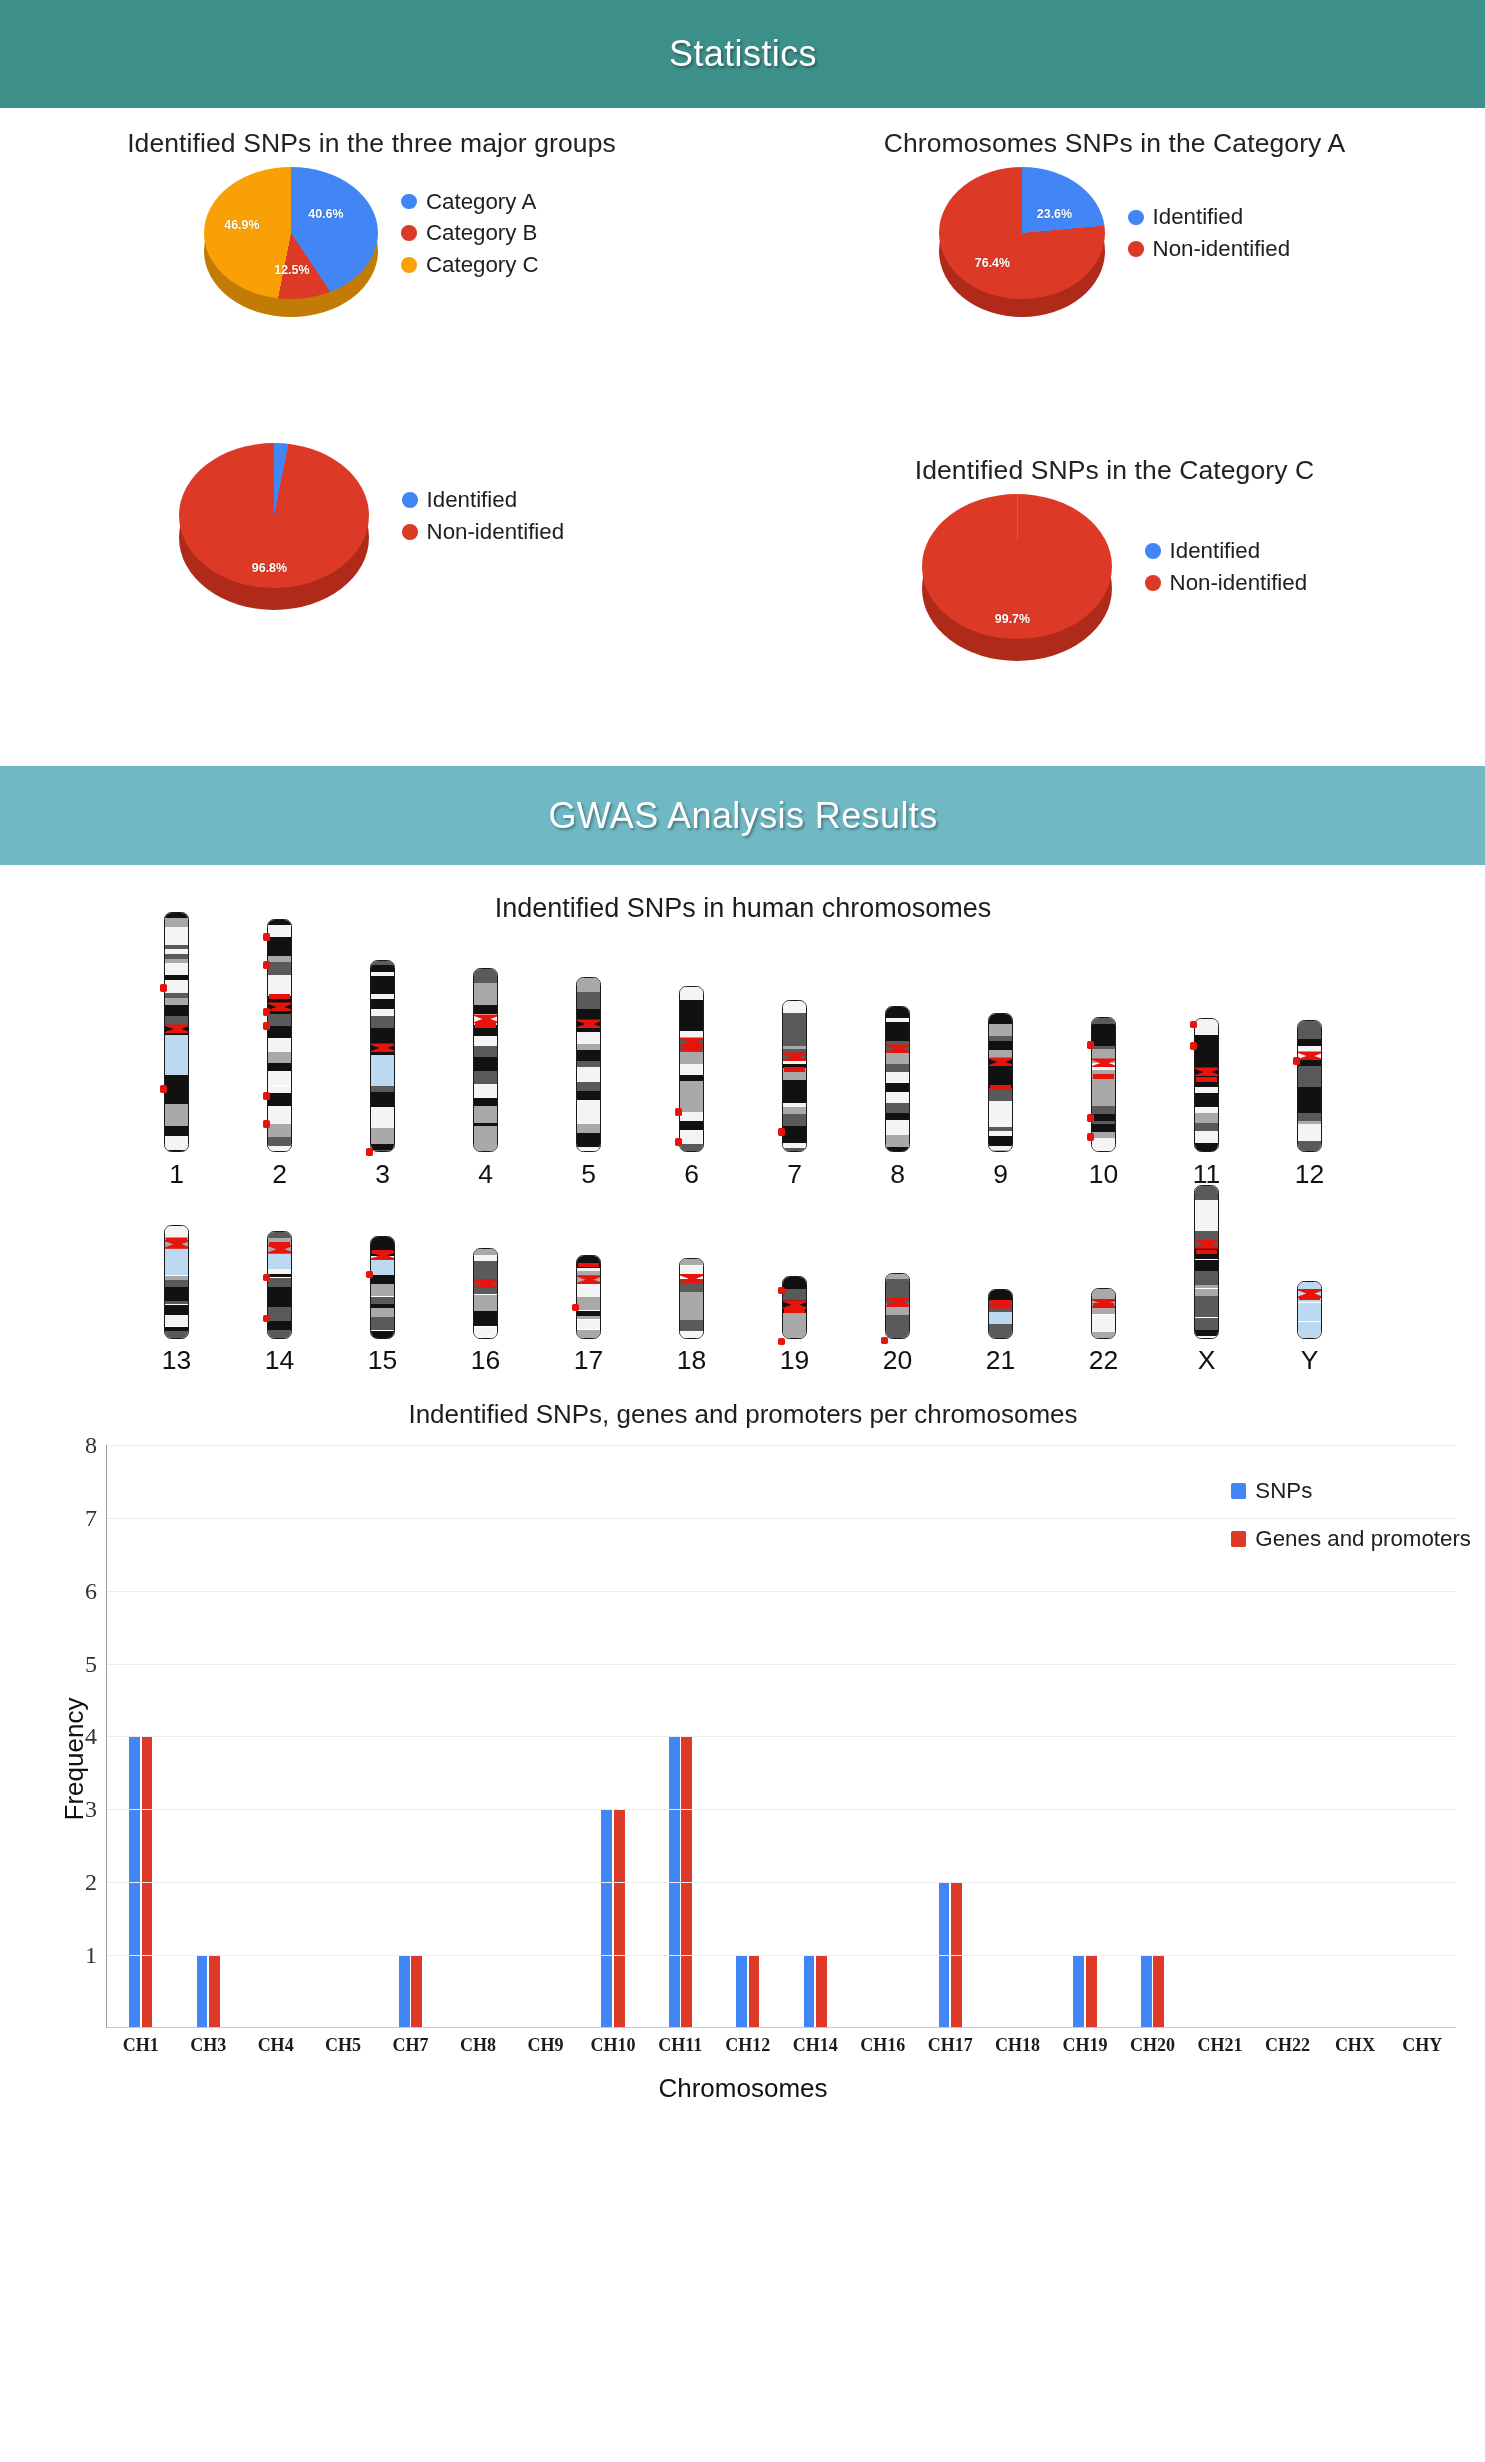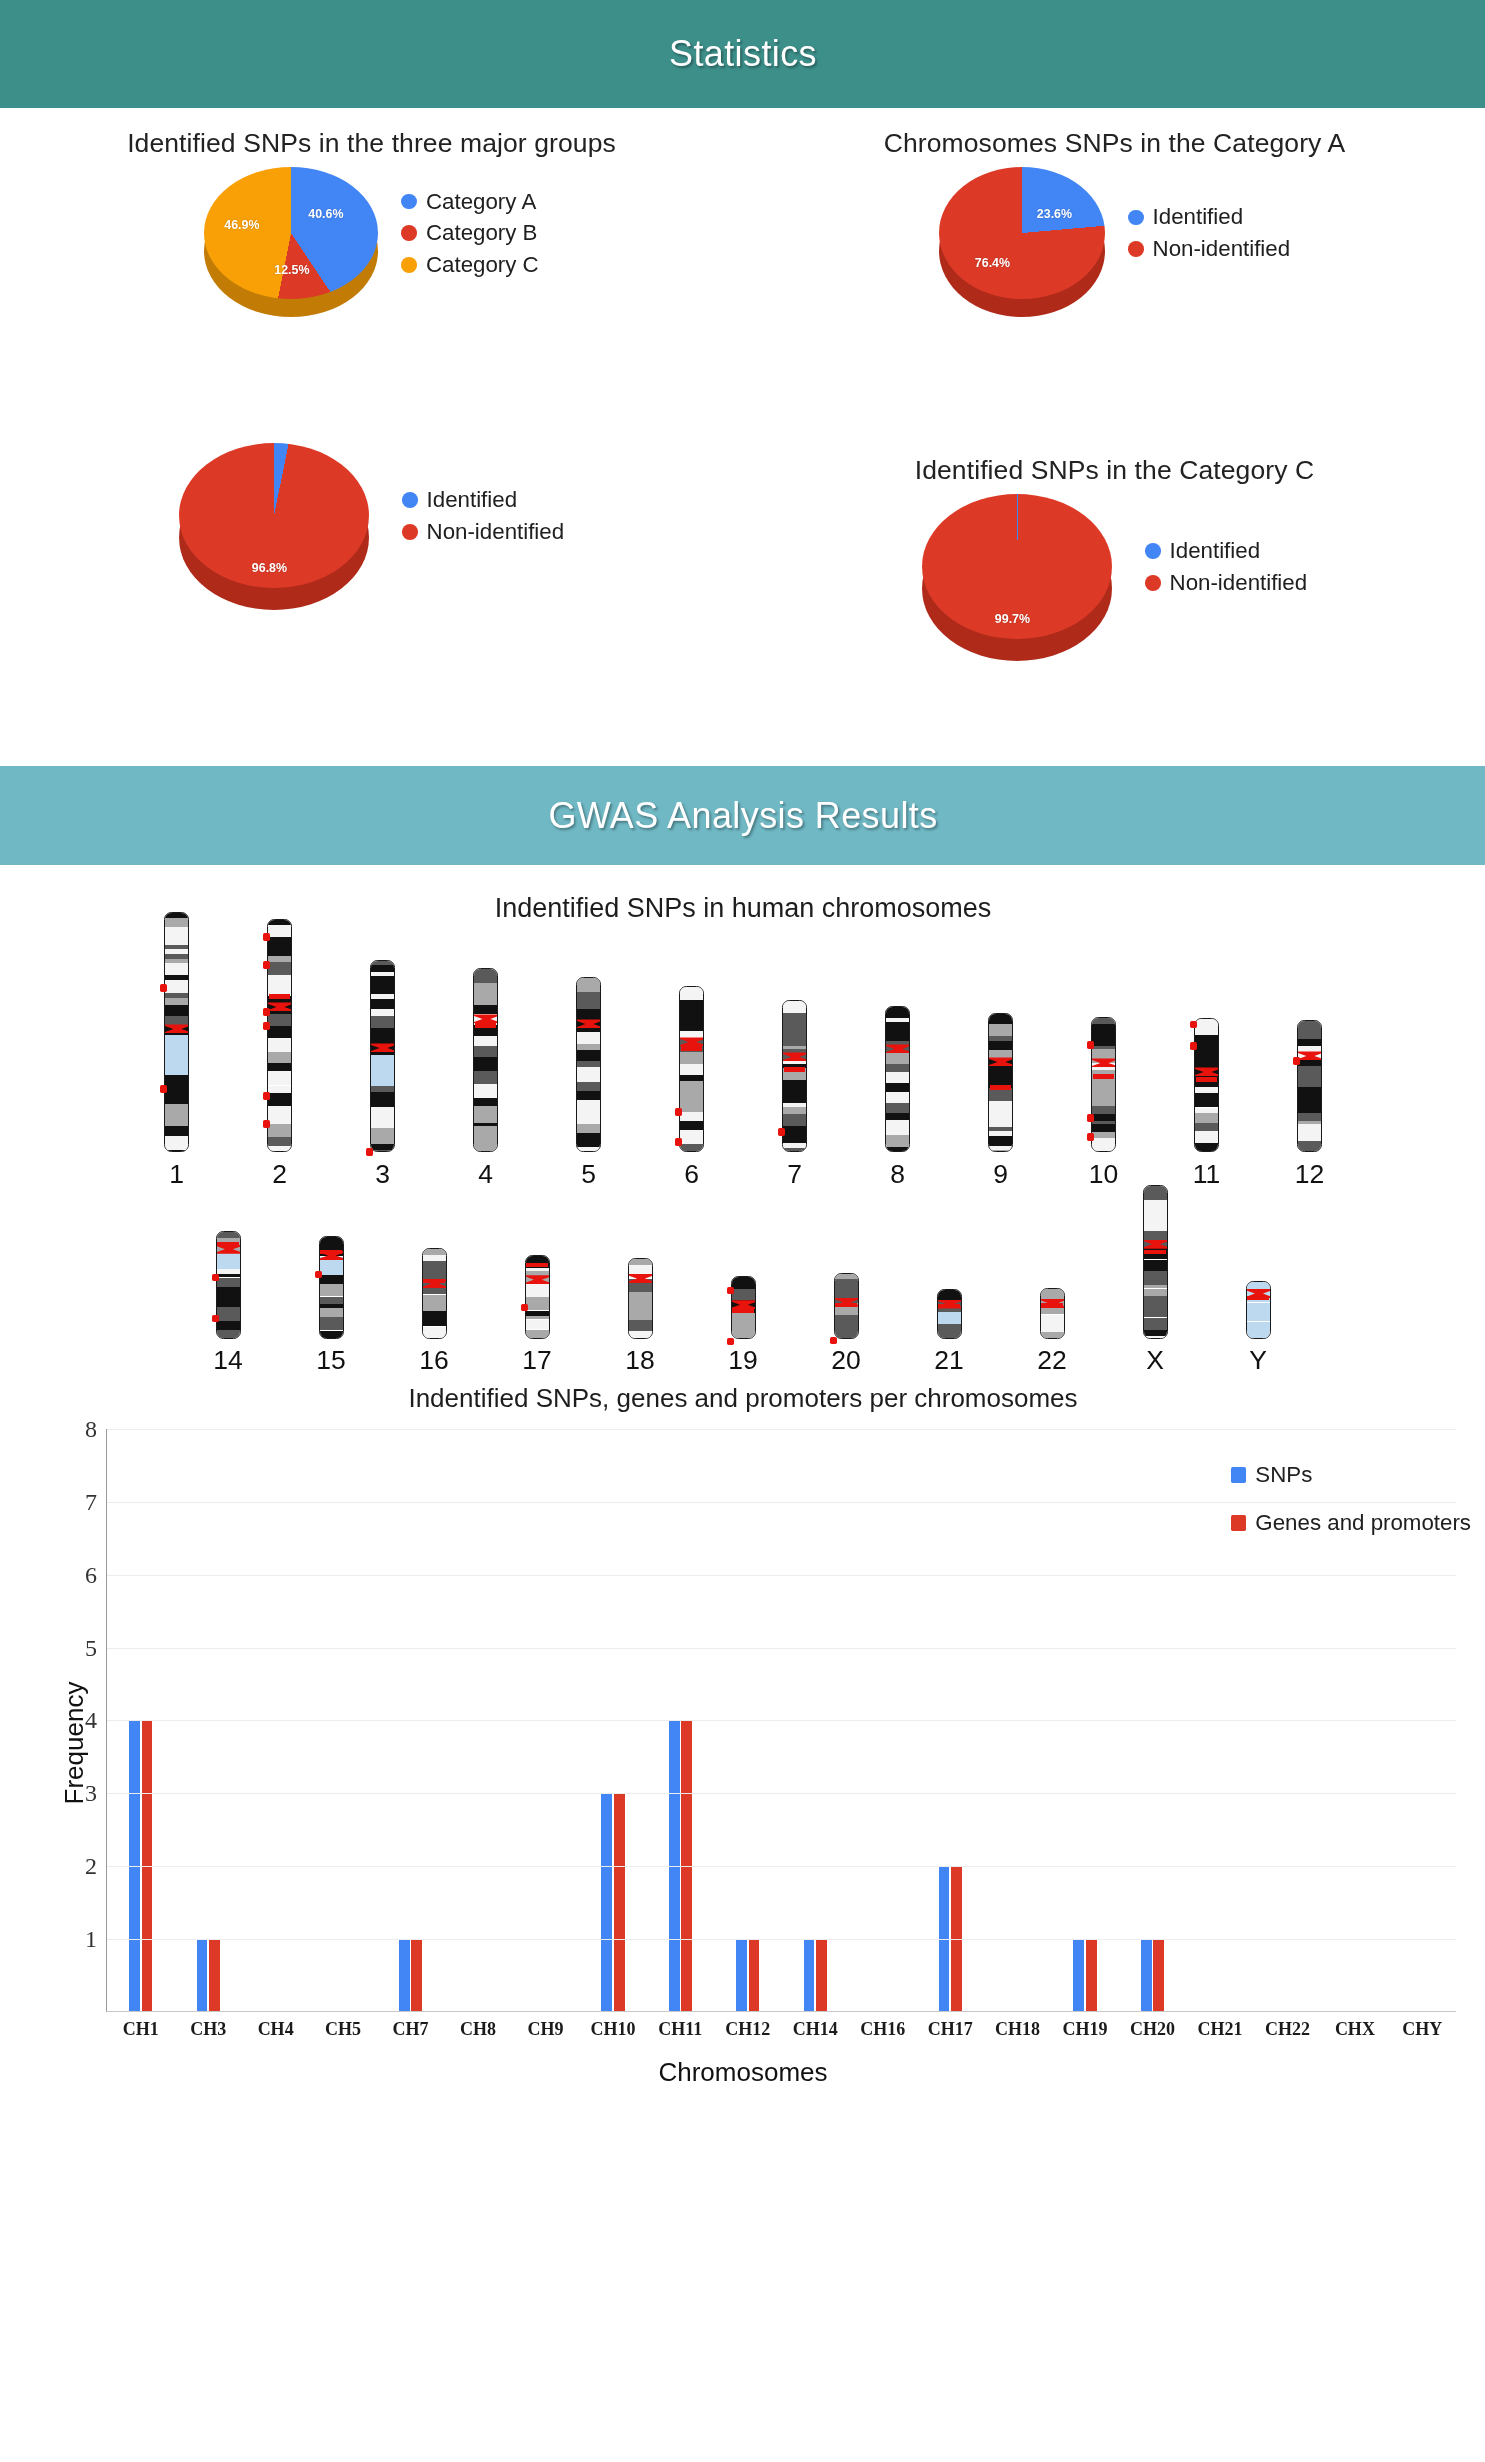--- a/index.html
+++ b/index.html
@@ -93,21 +93,21 @@
   .snp-dot {
     position:absolute; width:7.4px; height:7.4px; border-radius:1.7px;
     background:#e8130c; z-index:6;
   }
   .snp-dash {
     position:absolute; width:21.5px; height:4.1px; background:#e8130c; z-index:6;
   }
   .chrom-label { font-size:26.5px; color:#111; margin-top:6.6px; }
 
   
-  .bar-section { position:relative; margin-top:7px; height:720px; }
+  .bar-section { position:relative; margin-top:23px; height:720px; }
   .bar-title { text-align:center; font-size:26px; color:#1d1d1d; }
   .plot-area {
     position:absolute;
     left:106px; right:30px; top:46px; bottom:91px;
     border-left:1.7px solid #9a9a9a;
     border-bottom:1.7px solid #c8c8c8;
   }
   .gridline { position:absolute; left:0; right:0; height:0.8px; background:#ececec; }
   .ytick {
     position:absolute; right:calc(100% + 10px);
@@ -619,20 +619,41 @@
           <div style="position: absolute; left: 0px; right: 0px; top: 124px; height: 8.3px; background: rgb(90, 90, 90);"></div>
           <div class="cent" style="top: 30px;"></div>
         </div>
         <div class="snp-dot" style="top: 37px; left: 0px;"></div>
       </div>
       <div class="chrom-label">12</div>
     </div>
   </div>
 <div class="ideo-row row2" id="ideo-row-2">
     <div class="chrom-slot">
+      <div style="position: relative; height: 114px; width: 33px; display: flex; justify-content: center;">
+        <div class="chrom" style="height: 114px;">
+          <div style="position: absolute; left: 0px; right: 0px; top: 0px; height: 11.6px; background: rgb(244, 244, 244);"></div>
+          <div style="position: absolute; left: 0px; right: 0px; top: 11.6px; height: 11.6px; background: rgb(169, 169, 169);"></div>
+          <div style="position: absolute; left: 0px; right: 0px; top: 23px; height: 13.2px; background: rgb(188, 217, 239);"></div>
+          <div style="position: absolute; left: 0px; right: 0px; top: 36px; height: 13.2px; background: rgb(188, 217, 239);"></div>
+          <div style="position: absolute; left: 0px; right: 0px; top: 50px; height: 4.1px; background: rgb(169, 169, 169);"></div>
+          <div style="position: absolute; left: 0px; right: 0px; top: 54px; height: 7.4px; background: rgb(90, 90, 90);"></div>
+          <div style="position: absolute; left: 0px; right: 0px; top: 61px; height: 14px; background: rgb(17, 17, 17);"></div>
+          <div style="position: absolute; left: 0px; right: 0px; top: 75px; height: 3.3px; background: rgb(90, 90, 90);"></div>
+          <div style="position: absolute; left: 0px; right: 0px; top: 79px; height: 10.8px; background: rgb(17, 17, 17);"></div>
+          <div style="position: absolute; left: 0px; right: 0px; top: 89px; height: 11.6px; background: rgb(244, 244, 244);"></div>
+          <div style="position: absolute; left: 0px; right: 0px; top: 101px; height: 4.1px; background: rgb(17, 17, 17);"></div>
+          <div style="position: absolute; left: 0px; right: 0px; top: 105px; height: 9px; background: rgb(90, 90, 90);"></div>
+          <div class="cent" style="top: 14px;"></div>
+        </div>
+        <div class="snp-dash" style="top: 13.7px; left: 5.8px;"></div>
+      </div>
+      <div class="chrom-label">13</div>
+    </div>
+    <div class="chrom-slot">
       <div style="position: relative; height: 108px; width: 33px; display: flex; justify-content: center;">
         <div class="chrom" style="height: 108px;">
           <div style="position: absolute; left: 0px; right: 0px; top: 0px; height: 5.8px; background: rgb(90, 90, 90);"></div>
           <div style="position: absolute; left: 0px; right: 0px; top: 5.8px; height: 10px; background: rgb(169, 169, 169);"></div>
           <div style="position: absolute; left: 0px; right: 0px; top: 15.7px; height: 5px; background: rgb(169, 169, 169);"></div>
           <div style="position: absolute; left: 0px; right: 0px; top: 21px; height: 5.8px; background: rgb(188, 217, 239);"></div>
           <div style="position: absolute; left: 0px; right: 0px; top: 26.5px; height: 5px; background: rgb(188, 217, 239);"></div>
           <div style="position: absolute; left: 0px; right: 0px; top: 31px; height: 5.8px; background: rgb(188, 217, 239);"></div>
           <div style="position: absolute; left: 0px; right: 0px; top: 37px; height: 5px; background: rgb(244, 244, 244);"></div>
           <div style="position: absolute; left: 0px; right: 0px; top: 42px; height: 3.3px; background: rgb(17, 17, 17);"></div>

